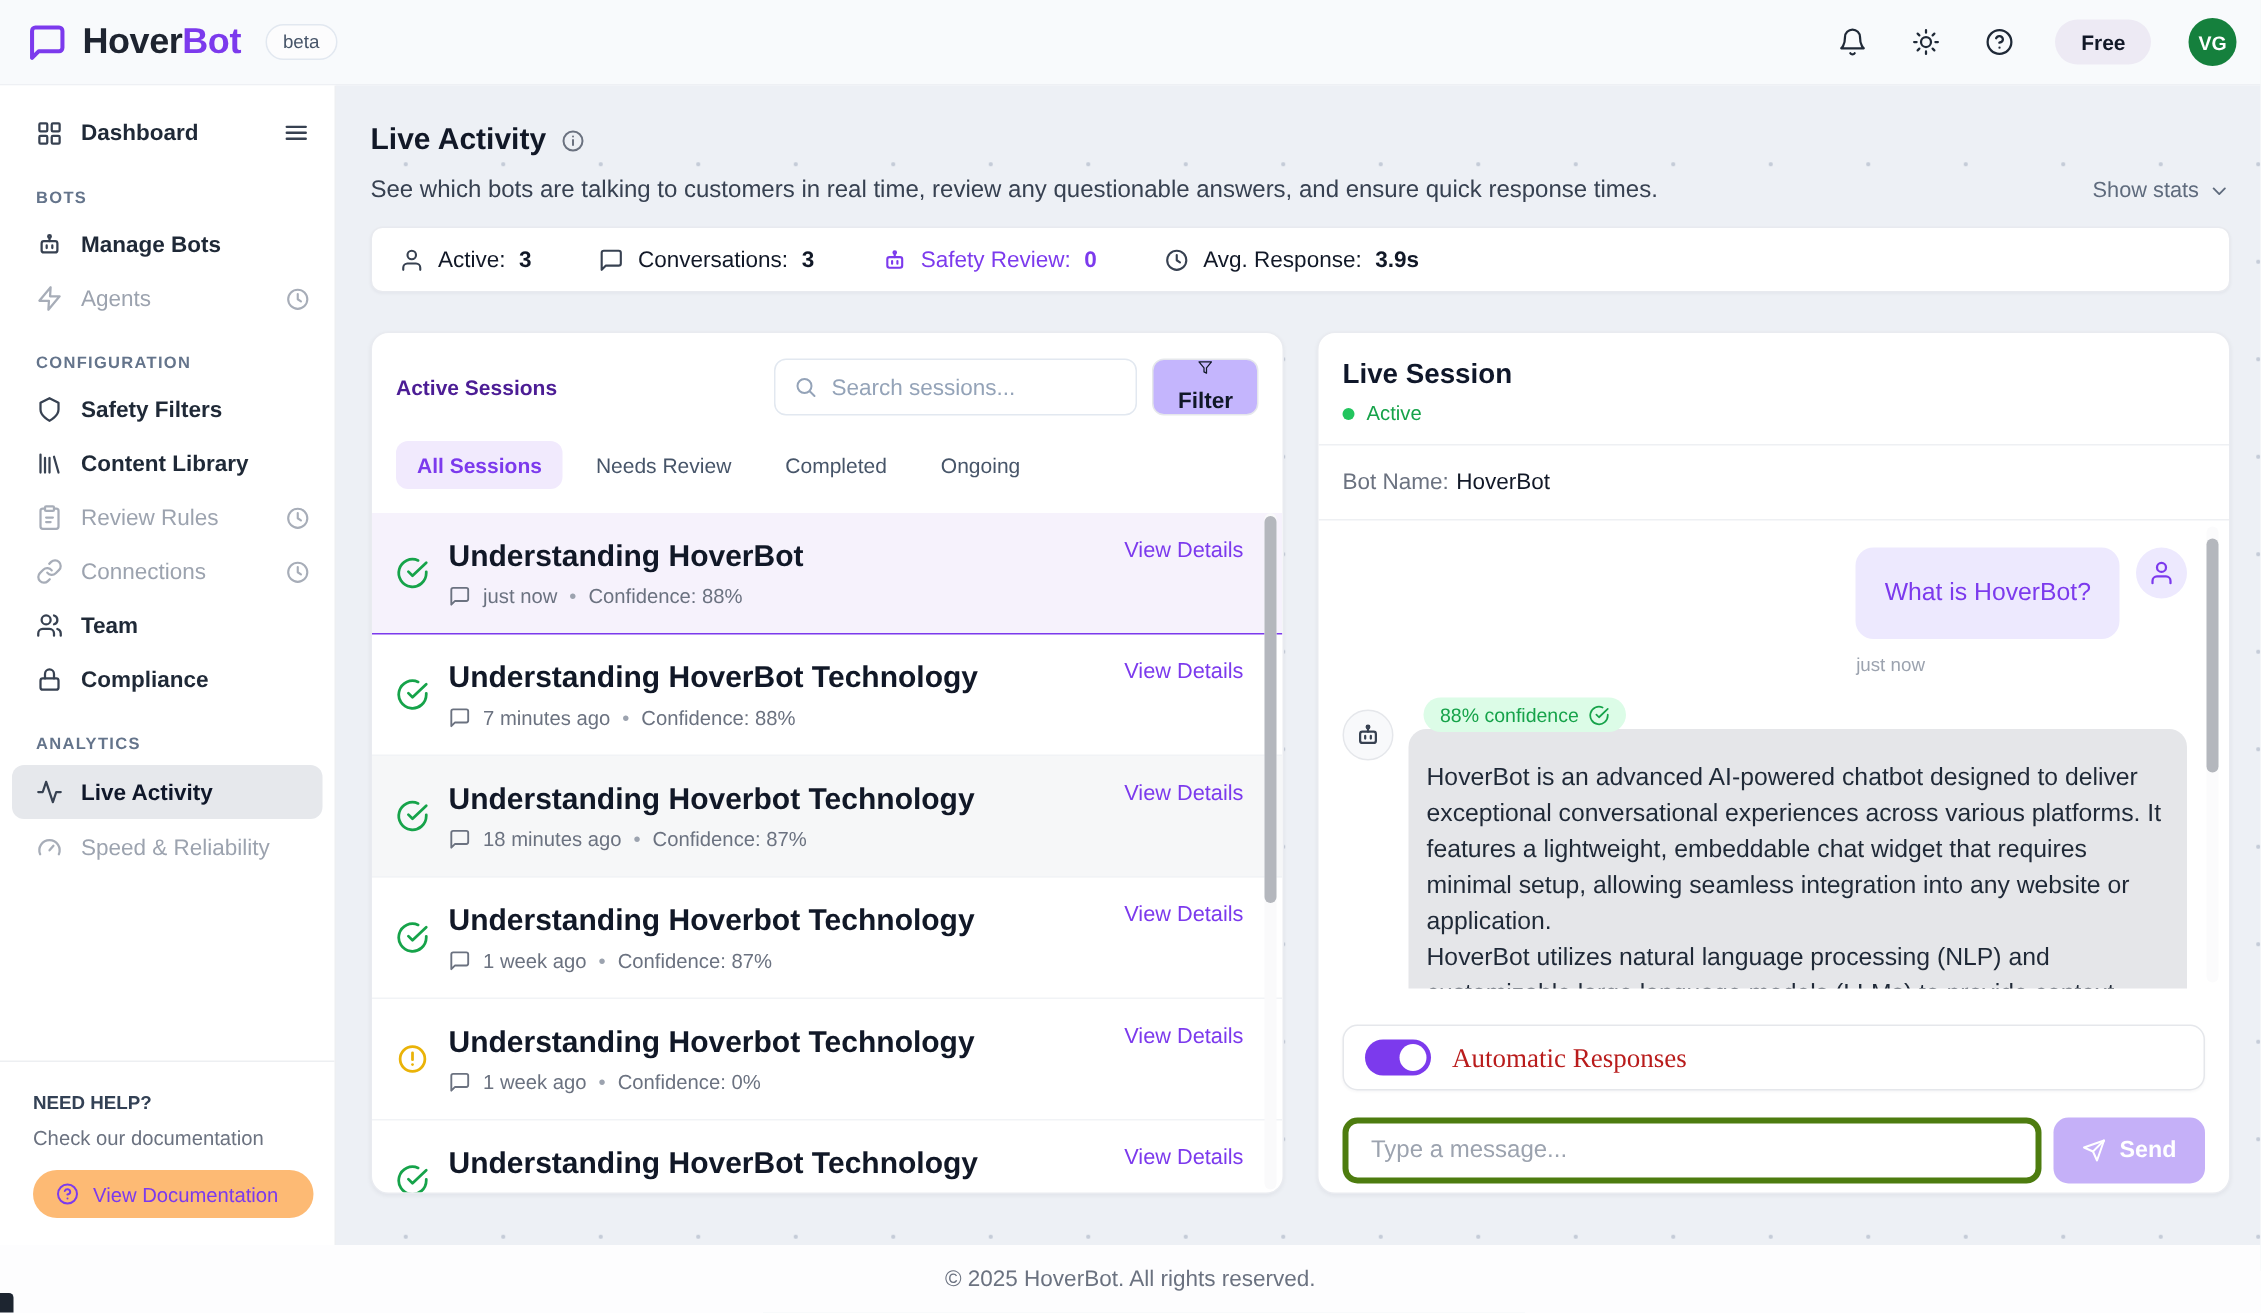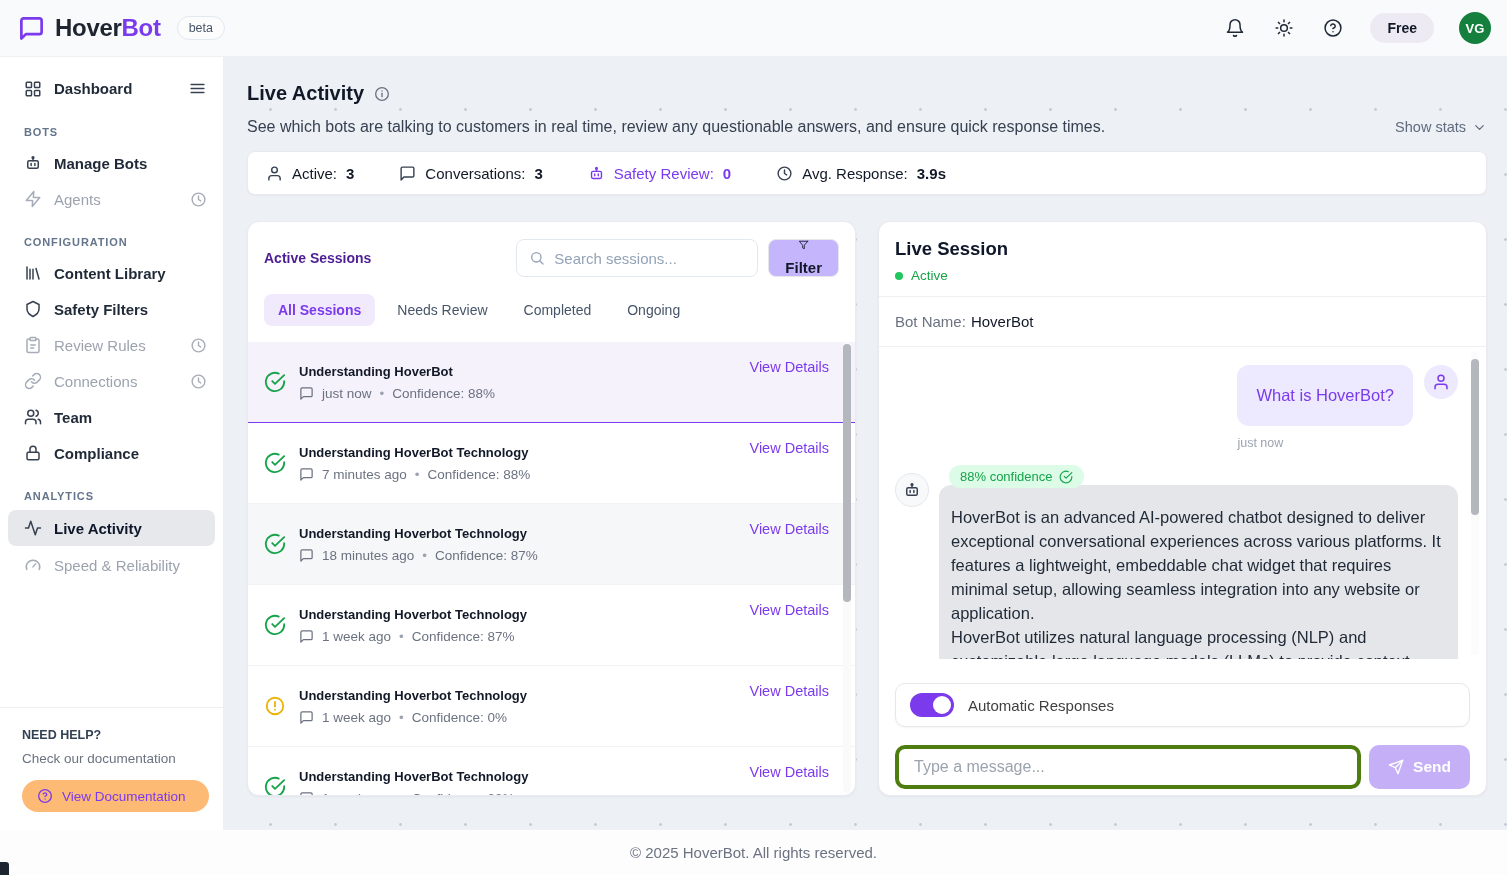--- a/index.html
+++ b/index.html
@@ -77,21 +77,21 @@
   .tab.active { color:#7c3aed; background:#f1eafd; font-weight:600; }
 
   .session-list { margin-top:16px; flex:1; overflow:hidden; position:relative; }
   .session-row { display:flex; gap:13px; padding:0 26px 0 16px; height:81px; border-bottom:1px solid #f1f3f6; align-items:center; cursor:pointer; }
   .session-row.selected { background:#f6f2fc; border-bottom:1.5px solid #7c3aed; }
   .session-row.hover { background:#f6f7f8; }
   .status-icon svg { width:22px; height:22px; }
   .status-icon.ok { color:#16a34a; }
   .status-icon.warn { color:#eab308; }
   .session-info { flex:1; min-width:0; }
-  .session-title { font-size:13px; font-weight:600; color:#111827; }
+  .session-title { font-size:20px; font-weight:600; color:#111827; }
   .session-meta { display:flex; align-items:center; gap:8px; margin-top:7px; font-size:13.5px; color:#6b7280; }
   .session-meta svg { width:15px; height:15px; flex:none; }
   .meta-dot { color:#9ca3af; }
   .view-details { font-size:14.5px; color:#7c3aed; font-weight:500; align-self:flex-start; margin-top:17px; text-decoration:none; cursor:pointer; }
   .list-track { position:absolute; right:4px; top:0; bottom:2px; width:8px; background:#fafafb; border-radius:4px; }
   .list-thumb { position:absolute; right:4px; top:2px; width:8px; height:258px; background:#b4b7bd; border-radius:4px; }
 
   
   .ls-head { padding:16px 16px 13px; border-bottom:1px solid #eef0f3; }
   .ls-title { font-size:18.5px; font-weight:700; color:#0f172a; }
@@ -113,21 +113,21 @@
   .conf-badge { display:inline-flex; align-items:center; gap:6px; background:#dcfce7; color:#16a34a; font-size:13px; font-weight:500; border-radius:999px; padding:4px 11px; margin-left:10px; position:relative; z-index:1; margin-bottom:-11px; }
   .conf-badge svg { width:14px; height:14px; }
   .bubble-bot { background:#e5e6e9; color:#1f2937; font-size:16.5px; line-height:24px; border-radius:12px; padding:20px 12px 18px; }
   .chat-track { position:absolute; right:7px; top:4px; bottom:4px; width:8px; background:#fbfbfc; border-radius:4px; }
   .chat-thumb { position:absolute; right:7px; top:12px; width:8px; height:156px; background:#b4b7bd; border-radius:4px; }
 
   .ls-bottom { padding:24px 16px 0; }
   .toggle-card { border:1px solid #e5e7eb; border-radius:10px; height:44px; display:flex; align-items:center; gap:14px; padding:0 14px; box-shadow:0 1px 2px rgba(16,24,40,.04); background:#fff; }
   .toggle { width:44px; height:24px; background:#7c3aed; border-radius:999px; position:relative; border:none; cursor:pointer; flex:none; }
   .toggle-knob { position:absolute; right:3px; top:3px; width:18px; height:18px; background:#fff; border-radius:50%; }
-  .toggle-label { font-size:15px; color:#404040; font-weight:500; }
+  .toggle-label { font-size:18px; color:#b91c1c; font-weight:500;font-family:Liberation Serif, serif; }
   .composer { display:flex; gap:8px; margin-top:18px; }
   .composer input { flex:1; height:44px; border:4px solid #4d7c0f; border-radius:10px; padding:0 15px; font-size:16px; color:#111827; outline:none; font-family:inherit; }
   .composer input::placeholder { color:#9ca3af; }
   .send-btn { width:101px; height:44px; background:#c5b0f8; border:none; border-radius:10px; color:#fff; font-size:15.5px; font-weight:600; display:flex; align-items:center; justify-content:center; gap:9px; cursor:pointer; font-family:inherit; }
   .send-btn svg { width:16px; height:16px; }
 
   
   .footer { height:45px; background:#fdfdfe; display:flex; align-items:center; justify-content:center; font-size:15px; color:#6b7280; }
   .dev-mark { position:fixed; left:0; bottom:0; width:9px; height:13px; background:#1d2530; border-radius:0 3px 0 0; }
 </style>
@@ -208,29 +208,29 @@
         <svg viewBox="0 0 24 24">
             <circle cx="12" cy="12" r="9"></circle>
             <polyline points="12 7 12 12 15 14"></polyline>
           </svg>
       </span>
     </div>
 
     <div class="side-label">CONFIGURATION</div>
     <div class="side-row">
       <svg viewBox="0 0 24 24">
+          <path d="M12 22s8-4 8-10V6l-8-4-8 4v6c0 6 8 10 8 10z"></path>
+        </svg>
+      <span>Safety Filters</span>
+    </div>
+    <div class="side-row">
+      <svg viewBox="0 0 24 24">
           <path d="M4 4v16M8 7v13M12 7v13M16 6l4 14"></path>
         </svg>
       <span>Content Library</span>
-    </div>
-    <div class="side-row">
-      <svg viewBox="0 0 24 24">
-          <path d="M12 22s8-4 8-10V6l-8-4-8 4v6c0 6 8 10 8 10z"></path>
-        </svg>
-      <span>Safety Filters</span>
     </div>
     <div class="side-row disabled">
       <svg viewBox="0 0 24 24">
           <path d="M16 4h2a2 2 0 0 1 2 2v14a2 2 0 0 1-2 2H6a2 2 0 0 1-2-2V6a2 2 0 0 1 2-2h2"></path>
           <rect x="8" y="2" width="8" height="4" rx="1"></rect>
           <path d="M9 12h6M9 16h4"></path>
         </svg>
       <span>Review Rules</span>
       <span class="right-adorn">
         <svg viewBox="0 0 24 24">

